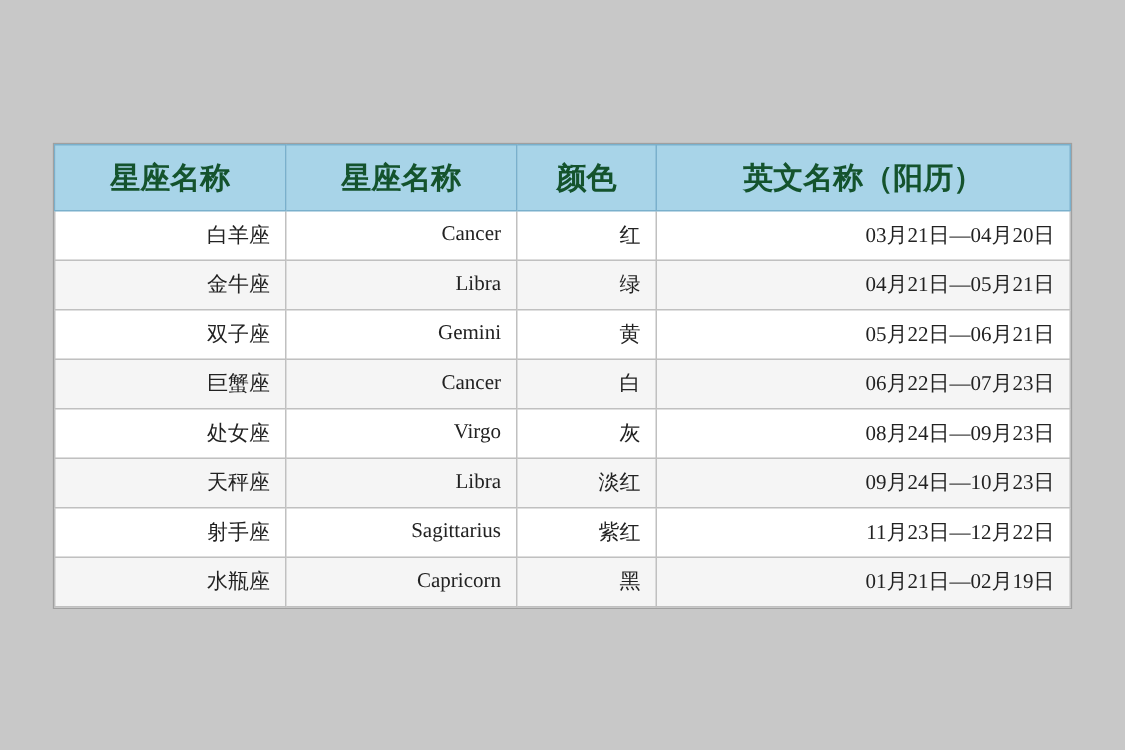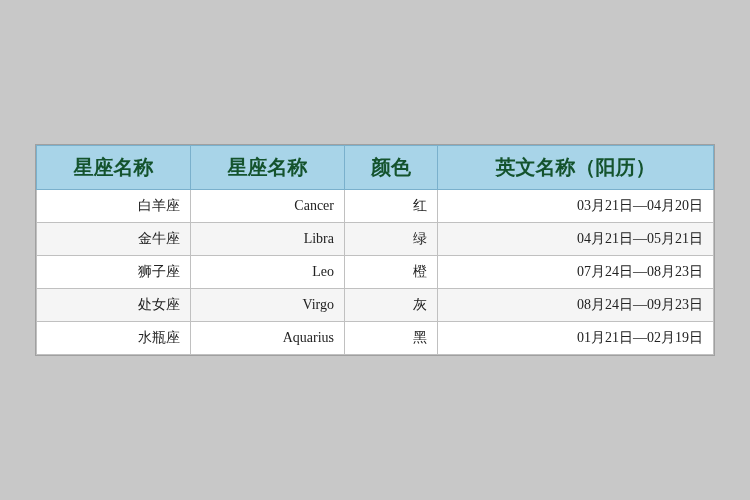--- a/index.html
+++ b/index.html
@@ -82,32 +82,50 @@
           <td>红</td>
           <td>03月21日—04月20日</td>
         </tr>
         <tr>
           <td>金牛座</td>
           <td>Libra</td>
           <td>绿</td>
           <td>04月21日—05月21日</td>
         </tr>
         <tr>
-          <td>狮子座</td>
-          <td>Leo</td>
-          <td>橙</td>
-          <td>07月24日—08月23日</td>
+          <td>双子座</td>
+          <td>Gemini</td>
+          <td>黄</td>
+          <td>05月22日—06月21日</td>
+        </tr>
+        <tr>
+          <td>巨蟹座</td>
+          <td>Cancer</td>
+          <td>白</td>
+          <td>06月22日—07月23日</td>
         </tr>
         <tr>
           <td>处女座</td>
           <td>Virgo</td>
           <td>灰</td>
           <td>08月24日—09月23日</td>
         </tr>
         <tr>
+          <td>天秤座</td>
+          <td>Libra</td>
+          <td>淡红</td>
+          <td>09月24日—10月23日</td>
+        </tr>
+        <tr>
+          <td>射手座</td>
+          <td>Sagittarius</td>
+          <td>紫红</td>
+          <td>11月23日—12月22日</td>
+        </tr>
+        <tr>
           <td>水瓶座</td>
-          <td>Aquarius</td>
+          <td>Capricorn</td>
           <td>黑</td>
           <td>01月21日—02月19日</td>
         </tr>
       </tbody>
   </table>
 </div>
 
 </body></html>

